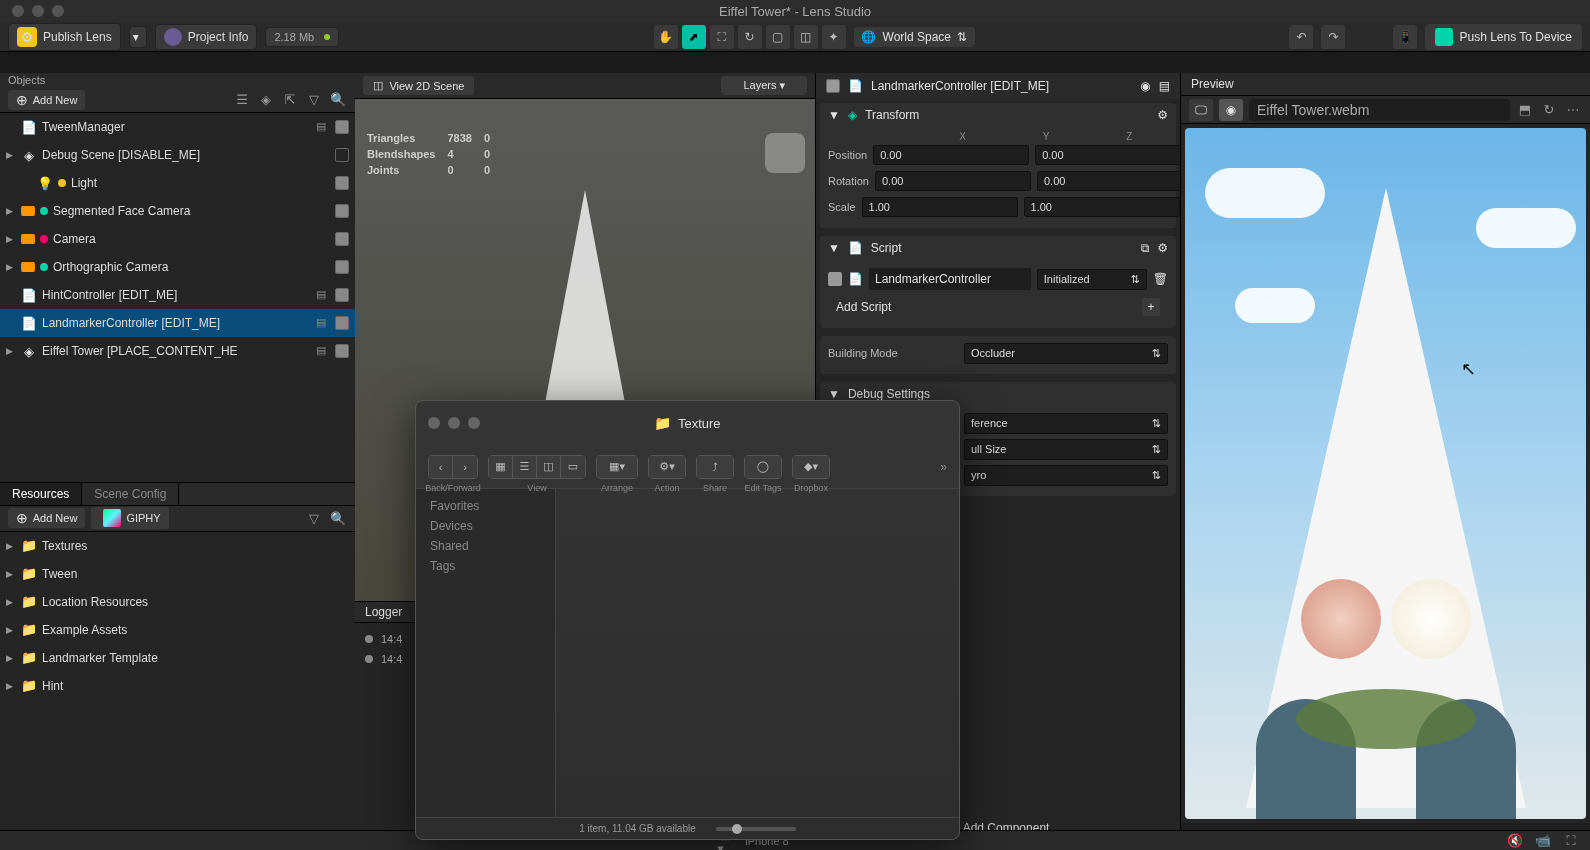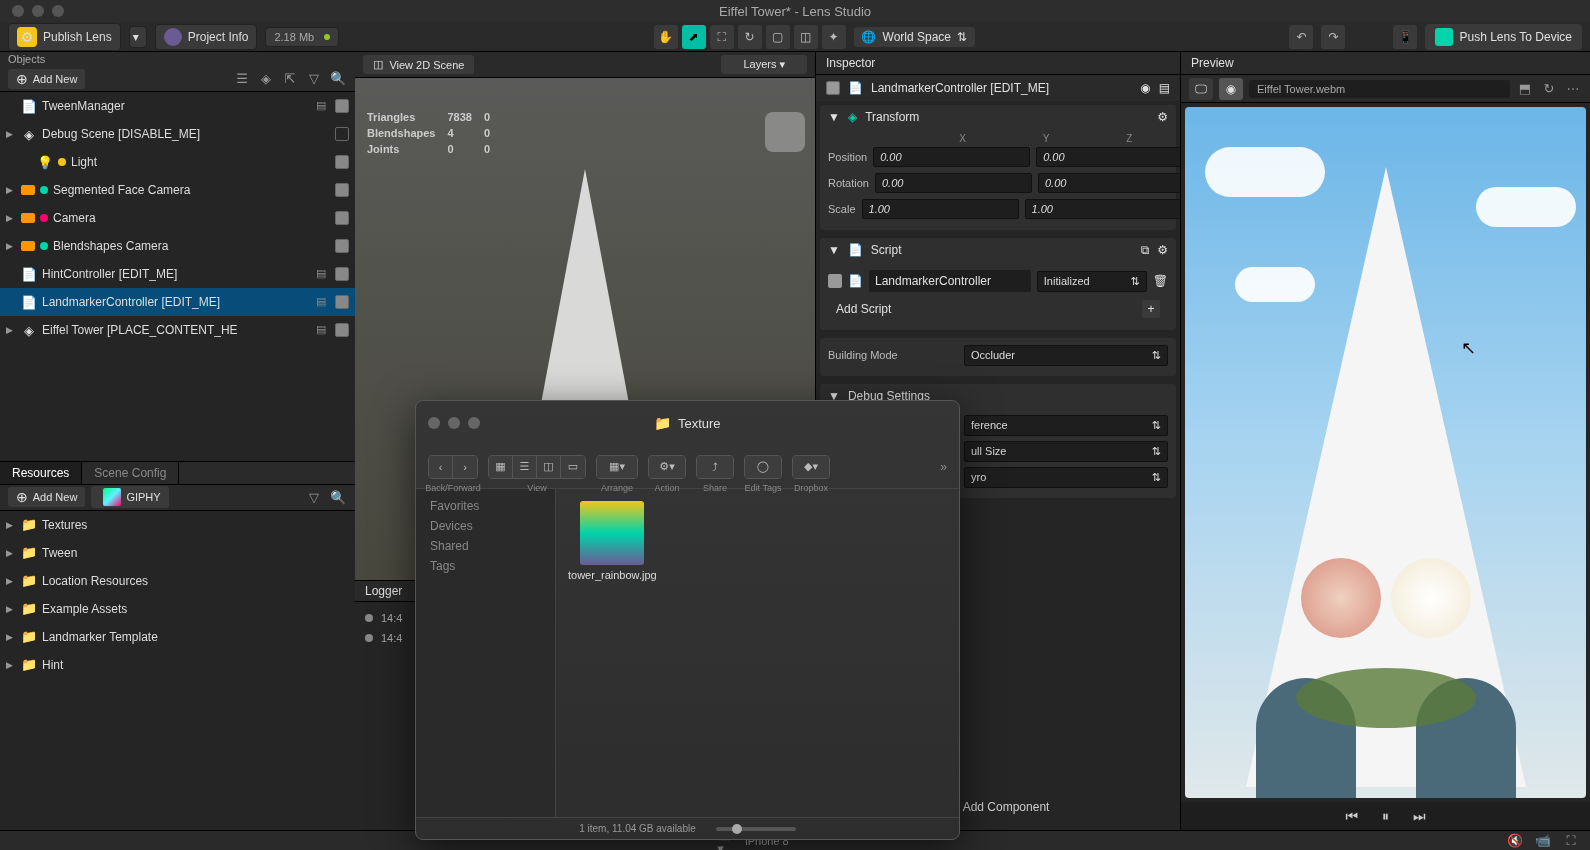--- a/index.html
+++ b/index.html
@@ -20,21 +20,21 @@
     .filesize-dot { width: 6px; height: 6px; background: #94c720; border-radius: 50%; margin-left: 4px; }
     .toolbar-center { margin-left: auto; display: flex; gap: 4px; }
     .tool-icon { width: 24px; height: 24px; background: #3a3a3a; border-radius: 3px; display: flex; align-items: center; justify-content: center; cursor: pointer; color: #bbb; }
     .tool-icon.active { background: #00bfa5; color: #000; }
     .world-select { background: #3a3a3a; border-radius: 3px; padding: 3px 8px; display: flex; align-items: center; gap: 6px; cursor: pointer; }
     .toolbar-right { margin-left: auto; display: flex; gap: 8px; align-items: center; }
     .push-btn { background: #3a3a3a; border-radius: 4px; padding: 4px 10px; display: flex; align-items: center; gap: 6px; cursor: pointer; }
     .push-icon { width: 18px; height: 18px; background: #00d4aa; border-radius: 3px; }
     
     
-    .main { display: flex; height: calc(850px - 52px - 20px); }
+    .main { display: flex; height: calc(850px - 52px - 20px); margin-top: 21px; }
     
     
     .left-panel { width: 355px; background: #252525; display: flex; flex-direction: column; }
     .panel-header { height: 14px; background: #2a2a2a; padding: 0 8px; font-size: 11px; color: #aaa; display: flex; align-items: center; }
     .panel-toolbar { background: #2a2a2a; height: 26px; display: flex; align-items: center; padding: 0 8px; gap: 6px; border-bottom: 1px solid #000; }
     .add-new { background: #3a3a3a; border-radius: 3px; padding: 2px 8px; display: flex; align-items: center; gap: 5px; cursor: pointer; font-size: 11px; }
     .plus-icon { font-size: 14px; }
     .mini-icon { width: 18px; height: 18px; display: flex; align-items: center; justify-content: center; color: #999; cursor: pointer; font-size: 13px; }
     .spacer { flex: 1; }
     
@@ -88,34 +88,34 @@
     .insp-header { background: #2a2a2a; padding: 4px 10px; font-size: 12px; border-bottom: 1px solid #000; }
     .insp-title-row { display: flex; align-items: center; padding: 6px 10px; gap: 8px; background: #2a2a2a; }
     .insp-title-row .check { width: 14px; height: 14px; border: 1px solid #666; background: #999; border-radius: 2px; }
     .insp-section { background: #2f2f2f; margin: 4px; border-radius: 3px; }
     .insp-sec-head { display: flex; align-items: center; padding: 5px 8px; gap: 8px; }
     .insp-body { padding: 4px 8px 8px; }
     .prop-row { display: flex; align-items: center; height: 26px; gap: 6px; }
     .prop-label { width: 90px; color: #bbb; font-size: 11px; }
     .axis-labels { display: flex; gap: 6px; padding-left: 96px; }
     .axis-labels span { flex: 1; text-align: center; color: #888; font-size: 10px; }
-    .num-input { flex: 1; background: #1e1e1e; border: 1px solid #111; border-radius: 2px; padding: 3px 6px; color: #ddd; font-size: 11px; text-align: left; font-style: italic; }
+    .num-input { flex: 1; background: #1e1e1e; border: 1px solid #111; border-radius: 2px; padding: 3px 6px; color: #ddd; font-size: 11px; text-align: left; }
     .select-box { flex: 1; background: #1e1e1e; border: 1px solid #111; border-radius: 2px; padding: 3px 6px; color: #ddd; font-size: 11px; display: flex; justify-content: space-between; }
     .script-row { display: flex; gap: 6px; align-items: center; padding: 4px 0; }
     .script-name-box { flex: 1; background: #1e1e1e; border-radius: 2px; padding: 4px 6px; display: flex; align-items: center; gap: 6px; }
     .add-script-row { display: flex; align-items: center; justify-content: space-between; padding: 4px 8px; }
     .add-plus { width: 18px; height: 18px; background: #3a3a3a; border-radius: 2px; display: flex; align-items: center; justify-content: center; cursor: pointer; }
     .add-component { position: absolute; left: 50%; transform: translateX(-50%); display: flex; align-items: flex-start; gap: 6px; color: #ccc; cursor: pointer; }
     
     
     .preview { width: 410px; background: #252525; border-left: 1px solid #000; display: flex; flex-direction: column; }
     .preview-toolbar { height: 28px; background: #2a2a2a; display: flex; align-items: center; padding: 0 8px; gap: 6px; border-bottom: 1px solid #000; }
     .preview-mode { width: 24px; height: 22px; background: #555; border-radius: 3px; cursor: pointer; display: flex; align-items: center; justify-content: center; }
     .preview-mode.active { background: #3a3a3a; }
-    .file-select { flex: 1; background: #1e1e1e; padding: 3px 8px; border-radius: 3px; font-size: 11px; color: #aaa; }
+    .file-select { flex: 1; background: #1e1e1e; padding: 3px 8px; border-radius: 3px; font-size: 14px; color: #aaa; }
     .preview-view { flex: 1; background: linear-gradient(180deg, #6bb6e8 0%, #a8d4f0 50%, #e0e8ea 100%); margin: 4px; border-radius: 4px; position: relative; overflow: hidden; }
     .cloud { position: absolute; background: #fff; border-radius: 50px; opacity: 0.9; }
     .c1 { width: 120px; height: 50px; top: 40px; left: 20px; }
     .c2 { width: 100px; height: 40px; top: 80px; right: 10px; }
     .c3 { width: 80px; height: 35px; top: 160px; left: 50px; }
     .tower-preview { position: absolute; left: 50%; top: 60px; transform: translateX(-50%); width: 0; height: 0; border-left: 140px solid transparent; border-right: 140px solid transparent; border-bottom: 620px solid #f5f5f5; }
     .tower-arches { position: absolute; bottom: 0; left: 50%; transform: translateX(-50%); width: 300px; height: 140px; }
     .arch { position: absolute; bottom: 0; width: 100px; height: 120px; background: #4a6a7a; border-radius: 50px 50px 0 0; }
     .arch.a1 { left: 20px; } .arch.a2 { right: 20px; }
     .flowers { position: absolute; bottom: 160px; left: 50%; transform: translateX(-50%); display: flex; gap: 10px; }
@@ -257,21 +257,21 @@
         <span class="tree-arrow">▶</span>
         <span class="cam-icon"></span>
         <span class="fx-dot" style="background:#ff006e"></span>
         <span class="tree-label">Camera</span>
         <span class="tree-check on"></span>
       </div>
       <div class="tree-row">
         <span class="tree-arrow">▶</span>
         <span class="cam-icon"></span>
         <span class="fx-dot" style="background:#00d4aa"></span>
-        <span class="tree-label">Blendshapes Camera</span>
+        <span class="tree-label">Orthographic Camera</span>
         <span class="tree-check on"></span>
       </div>
       <div class="tree-row">
         <span class="tree-arrow"></span>
         <span class="tree-icon script-icon-sm">📄</span>
         <span class="tree-label">HintController [EDIT_ME]</span>
         <span class="tree-tag">▤</span>
         <span class="tree-check on"></span>
       </div>
       <div class="tree-row selected">
@@ -393,21 +393,20 @@
           </div>
         <div class="log-line">
             <span class="log-dot"></span>
             <span>14:4</span>
           </div>
       </div>
     </div>
   </div>
 
   <div class="inspector">
-    <div class="insp-header">Inspector</div>
     <div class="insp-title-row">
       <span class="check"></span>
       <span>📄</span>
       <span style="flex:1">LandmarkerController [EDIT_ME]</span>
       <span>◉</span>
       <span>▤</span>
     </div>
 
     <div class="insp-section">
       <div class="insp-sec-head">
@@ -626,24 +625,18 @@
     </div>
     <span style="margin-left:auto;color:#888">»</span>
   </div>
   <div class="finder-body">
     <div class="finder-sidebar">
       <div class="finder-sb-head">Favorites</div>
       <div class="finder-sb-head">Devices</div>
       <div class="finder-sb-head">Shared</div>
       <div class="finder-sb-head">Tags</div>
     </div>
-    <div class="finder-content">
-      <div class="finder-file">
-        <div class="finder-thumb"></div>
-        <span class="finder-filename">tower_rainbow.jpg</span>
-      </div>
-    </div>
   </div>
   <div class="finder-status">
     <span>1 item, 11.04 GB available</span>
     <div class="finder-slider"></div>
   </div>
 </div>
 
 </body></html>

